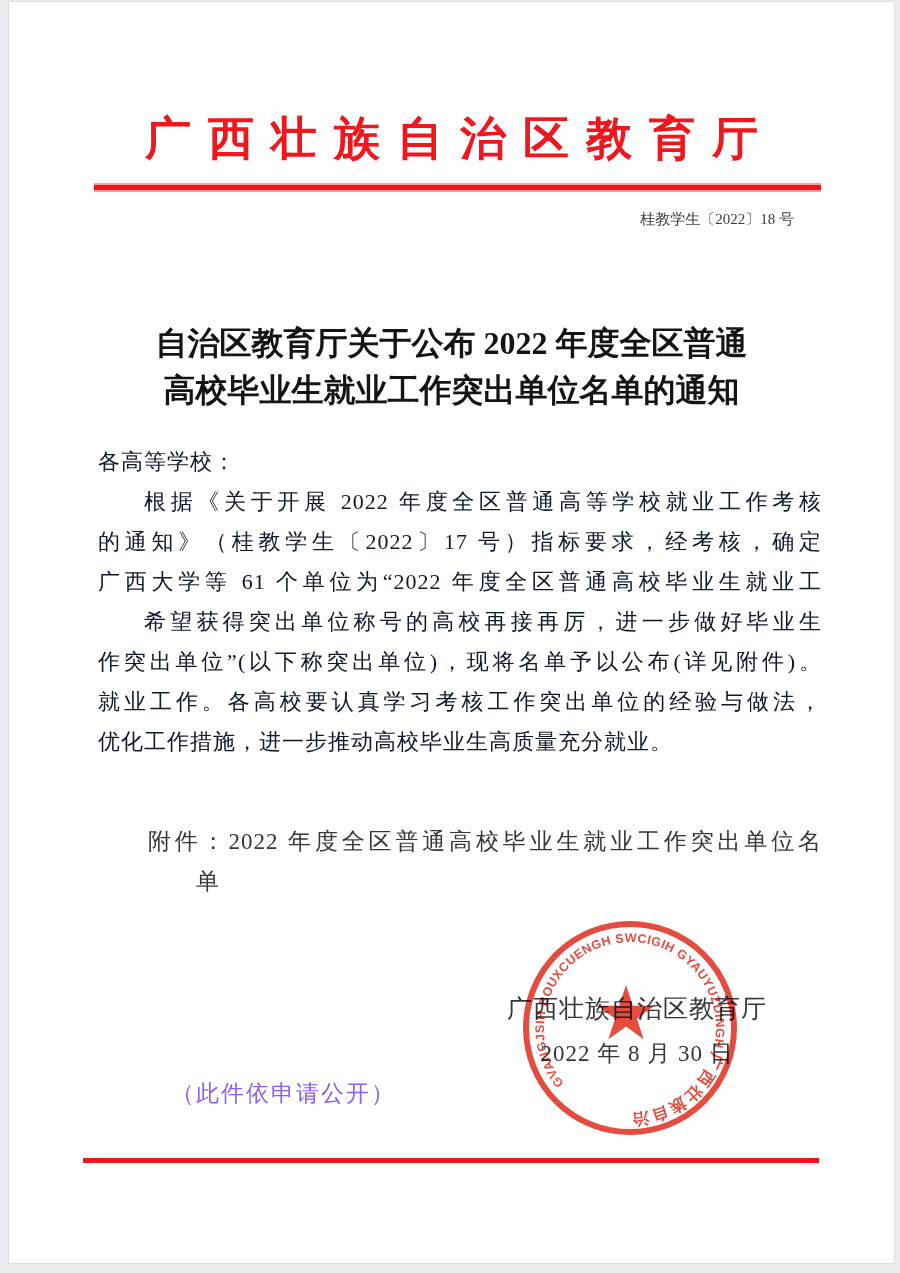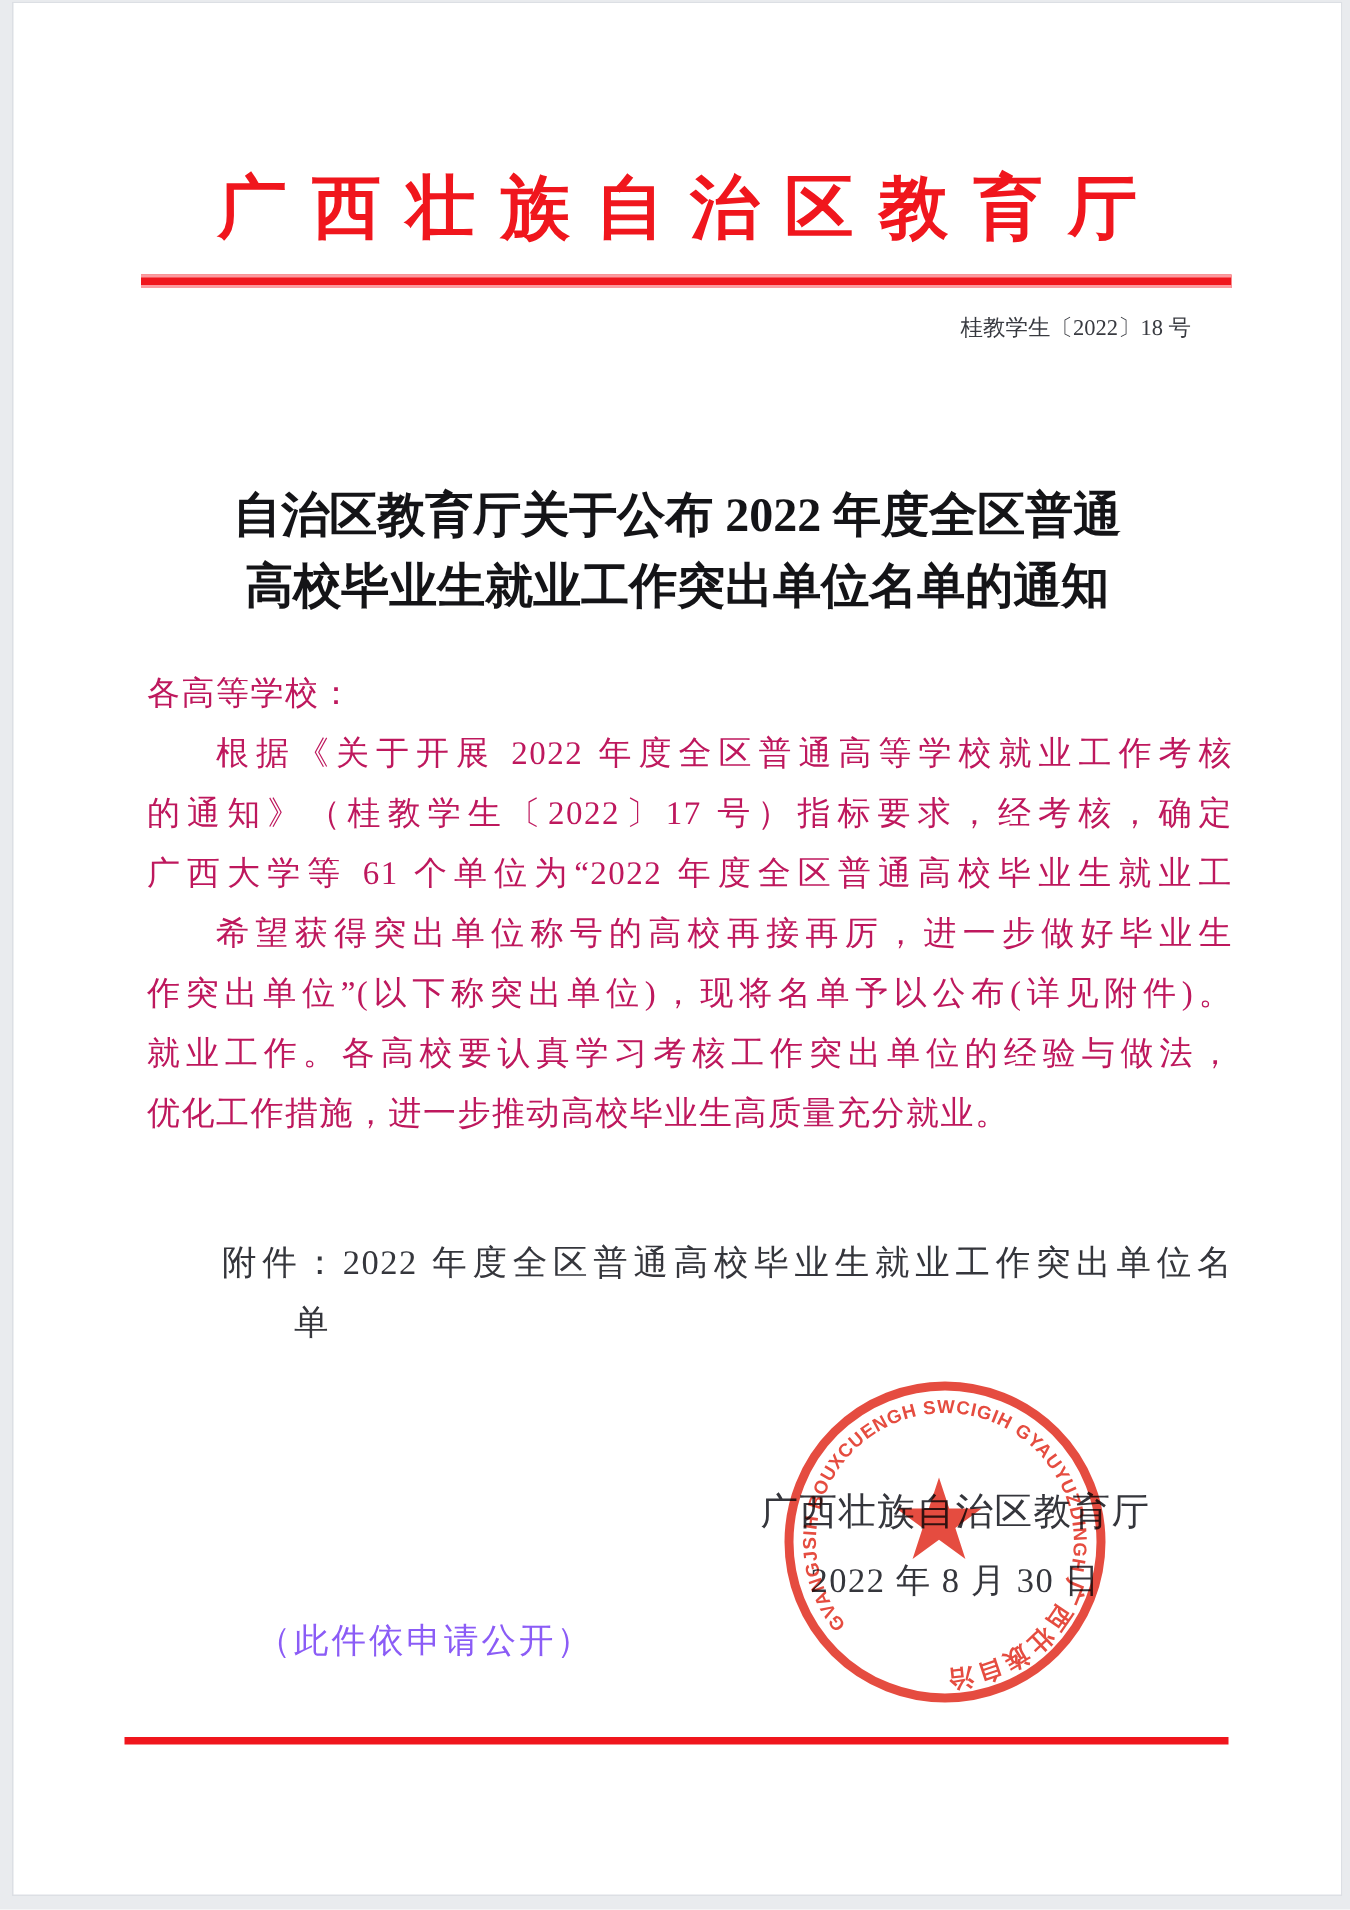--- a/index.html
+++ b/index.html
@@ -28,21 +28,21 @@
     position:absolute;top:202px;right:100px;
     color:#383a40;font-size:15px;line-height:30px;white-space:nowrap;
   }
   .doc-title{
     position:absolute;top:294px;left:0;width:100%;
     text-align:center;color:#141417;font-weight:bold;
     font-size:32px;line-height:47px;margin-top:24px;
   }
   .body-block{
     position:absolute;top:440px;left:89px;width:724px;
-    color:#be185d;font-size:22px;letter-spacing:1px;
+    color:#0f172a;font-size:22px;letter-spacing:1px;
   }
   .body-line{height:40px;line-height:40px;white-space:nowrap;}
   .body-line.just{white-space:normal;text-align:justify;text-align-last:justify;}
   .body-line.indent{padding-left:46px;}
   .body-line.just.indent{padding-left:46px;width:678px;}
   .attach-block{
     position:absolute;top:820px;left:89px;width:724px;
     color:#35363c;font-size:23px;letter-spacing:1px;
   }
   .attach-line1{height:40px;line-height:40px;padding-left:50px;width:674px;

